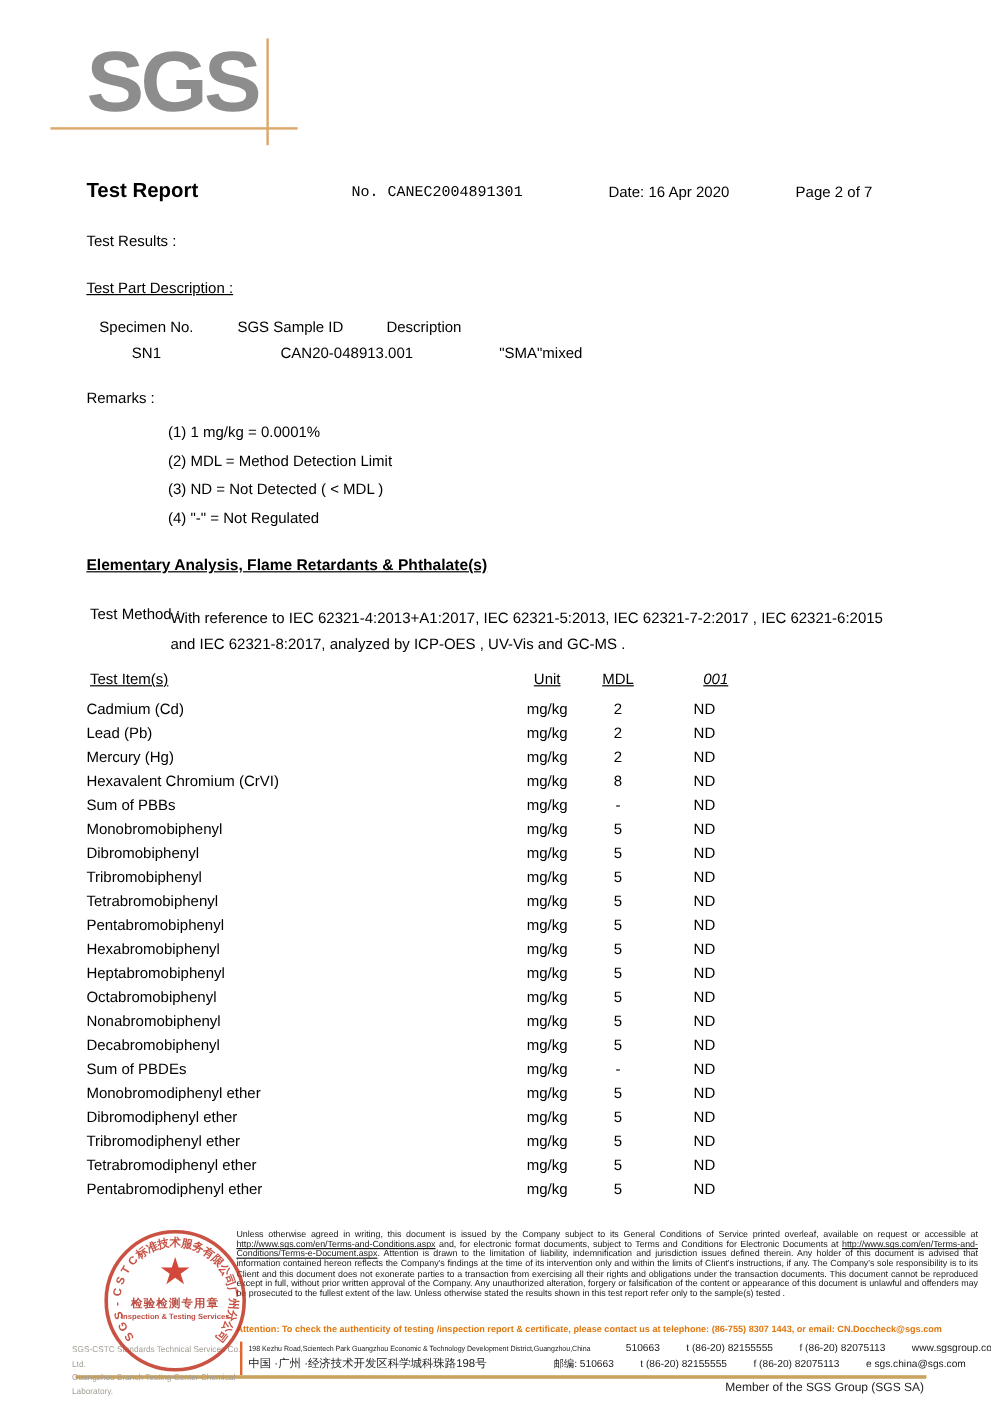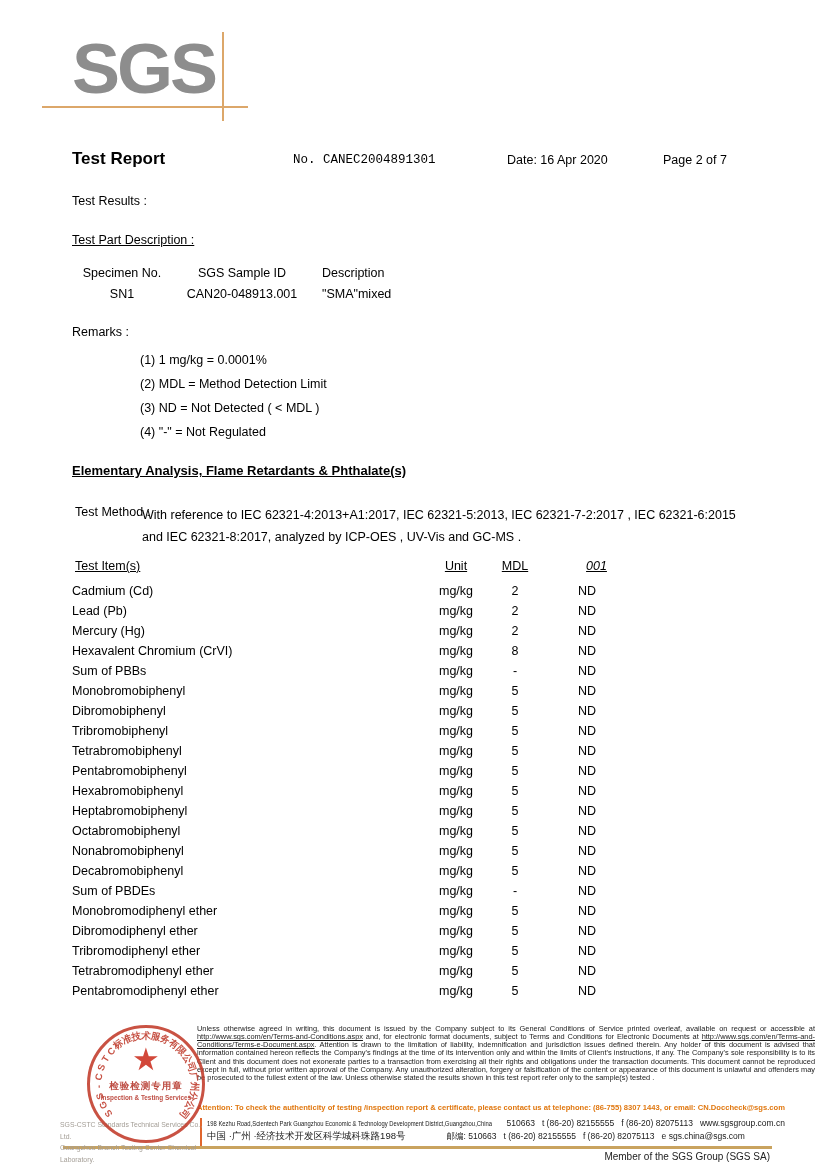--- a/index.html
+++ b/index.html
@@ -28,21 +28,21 @@
   .report-date{left:507px;top:153px;font-size:12.5px;}
   .report-page{left:663px;top:153px;font-size:12.5px;}
 
   .test-results-label{left:72px;top:194px;font-size:12.5px;}
   .tpd-label{left:72px;top:233px;font-size:12.5px;text-decoration:underline;}
 
   
   .spec-table{left:72px;top:266px;width:460px;font-size:12.5px;}
   .spec-head,.spec-row{display:grid;grid-template-columns:100px 140px auto;}
   .spec-head{font-weight:normal;}
-  .spec-row{margin-top:7px;}
+  .spec-row{margin-top:7px;gap:47px;}
   .spec-c0{text-align:center;}
   .spec-c1{text-align:center;}
   .spec-c2{padding-left:10px;}
 
   
   .remarks-label{left:72px;top:325px;font-size:12.5px;}
   .remarks-list{left:140px;top:348px;font-size:12.5px;line-height:24px;}
 
   
   .section-heading{left:72px;top:463px;font-size:13px;font-weight:bold;text-decoration:underline;}
@@ -63,21 +63,21 @@
   .disclaimer{left:197px;top:1025px;width:618px;font-size:7.4px;line-height:8.15px;text-align:justify;color:#1a1a1a;}
   .disclaimer .lnk{text-decoration:underline;}
   .attention{left:197px;top:1104px;width:618px;font-size:7.6px;line-height:8.7px;font-weight:bold;color:var(--attention-orange);}
   .attention .lnk{}
 
   .company-lines{left:60px;top:1120px;width:160px;font-size:7.1px;line-height:11.5px;color:#a39d95;z-index:1;
                  transform:scaleX(.97);transform-origin:left top;}
 
   .addr-divider{left:200px;top:1118px;width:2px;height:28px;background:var(--address-divider-orange);}
   .addr-block{left:207px;top:1118px;width:612px;color:#1a1a1a;}
-  .addr-row{display:flex;align-items:baseline;gap:7px;white-space:nowrap;}
+  .addr-row{display:flex;align-items:baseline;gap:22px;white-space:nowrap;}
   .addr-row2{margin-top:2px;}
   .addr-street-en{font-size:6.3px;transform:scaleX(.93);transform-origin:left bottom;}
   .addr-pc-en{font-size:8.5px;margin-left:-14px;}
   .addr-small{font-size:8.5px;}
   .addr-street-cn{font-size:9.5px;}
   .addr-pc-cn{font-size:8.5px;margin-left:34px;}
 
   
   .stamp{left:85px;top:1023px;width:122px;height:122px;opacity:.88;z-index:3;}
   .stamp-ring{position:absolute;inset:2px;border:3px solid var(--stamp-red);border-radius:50%;}

